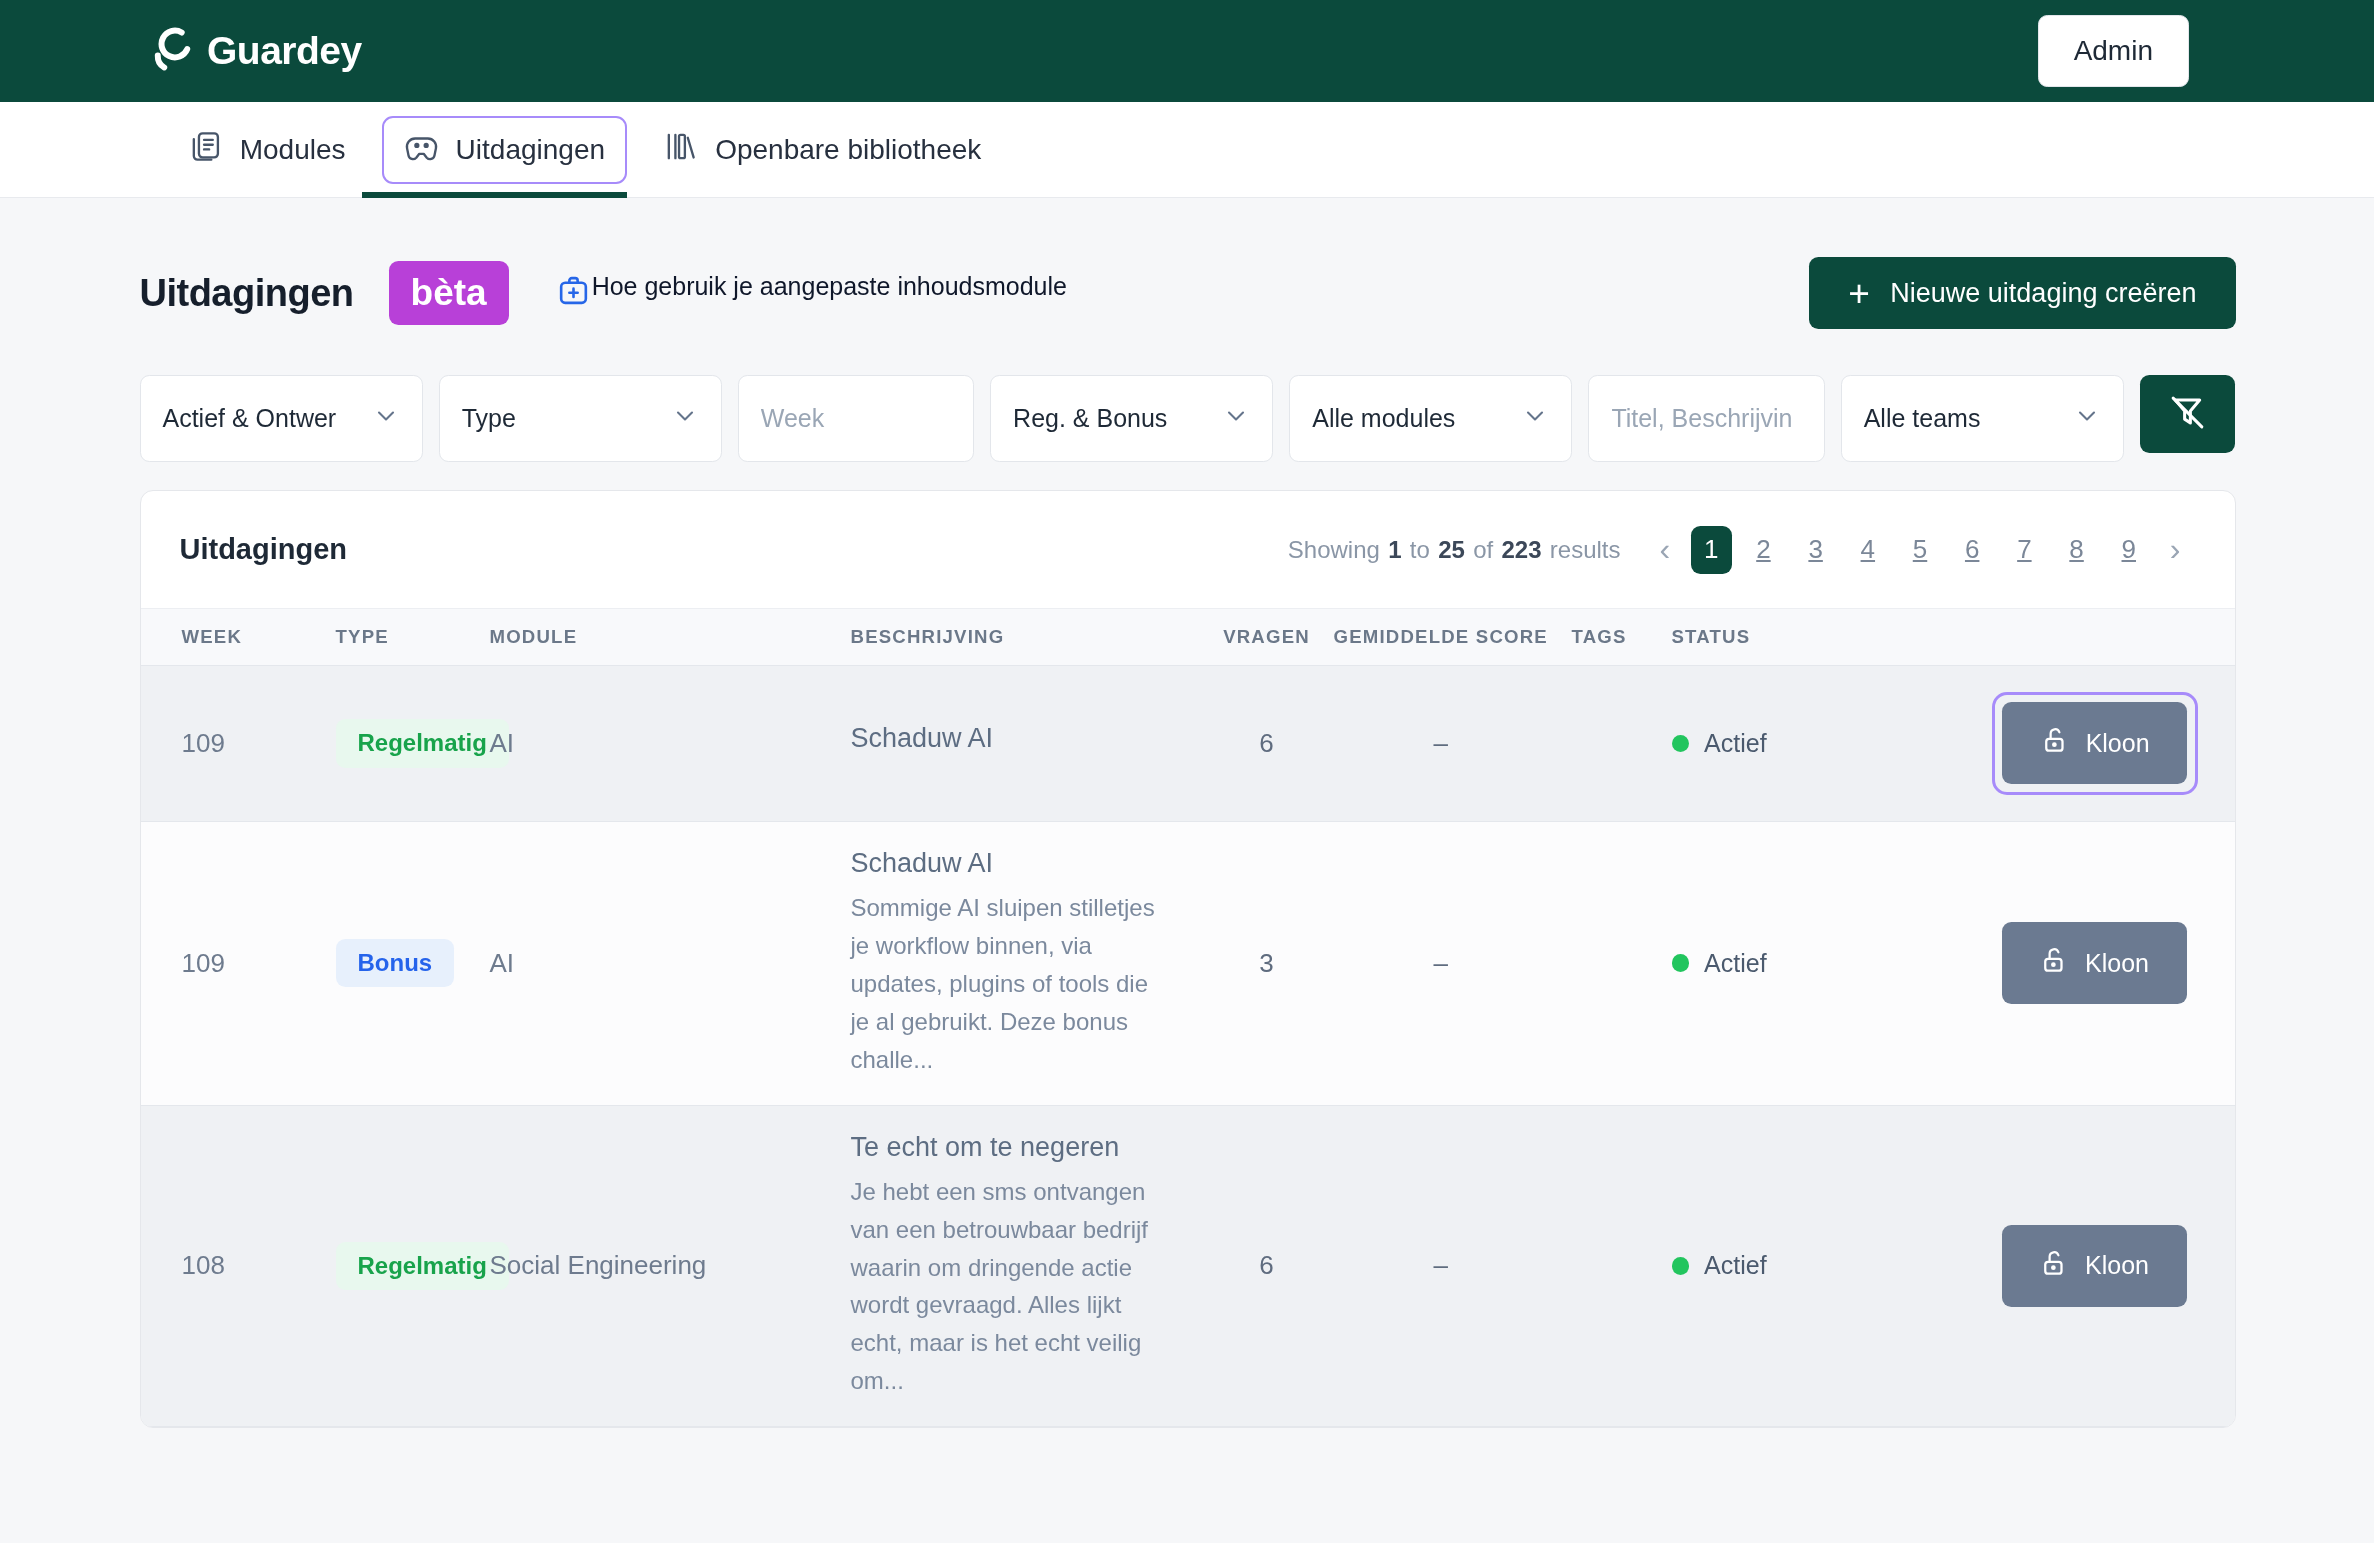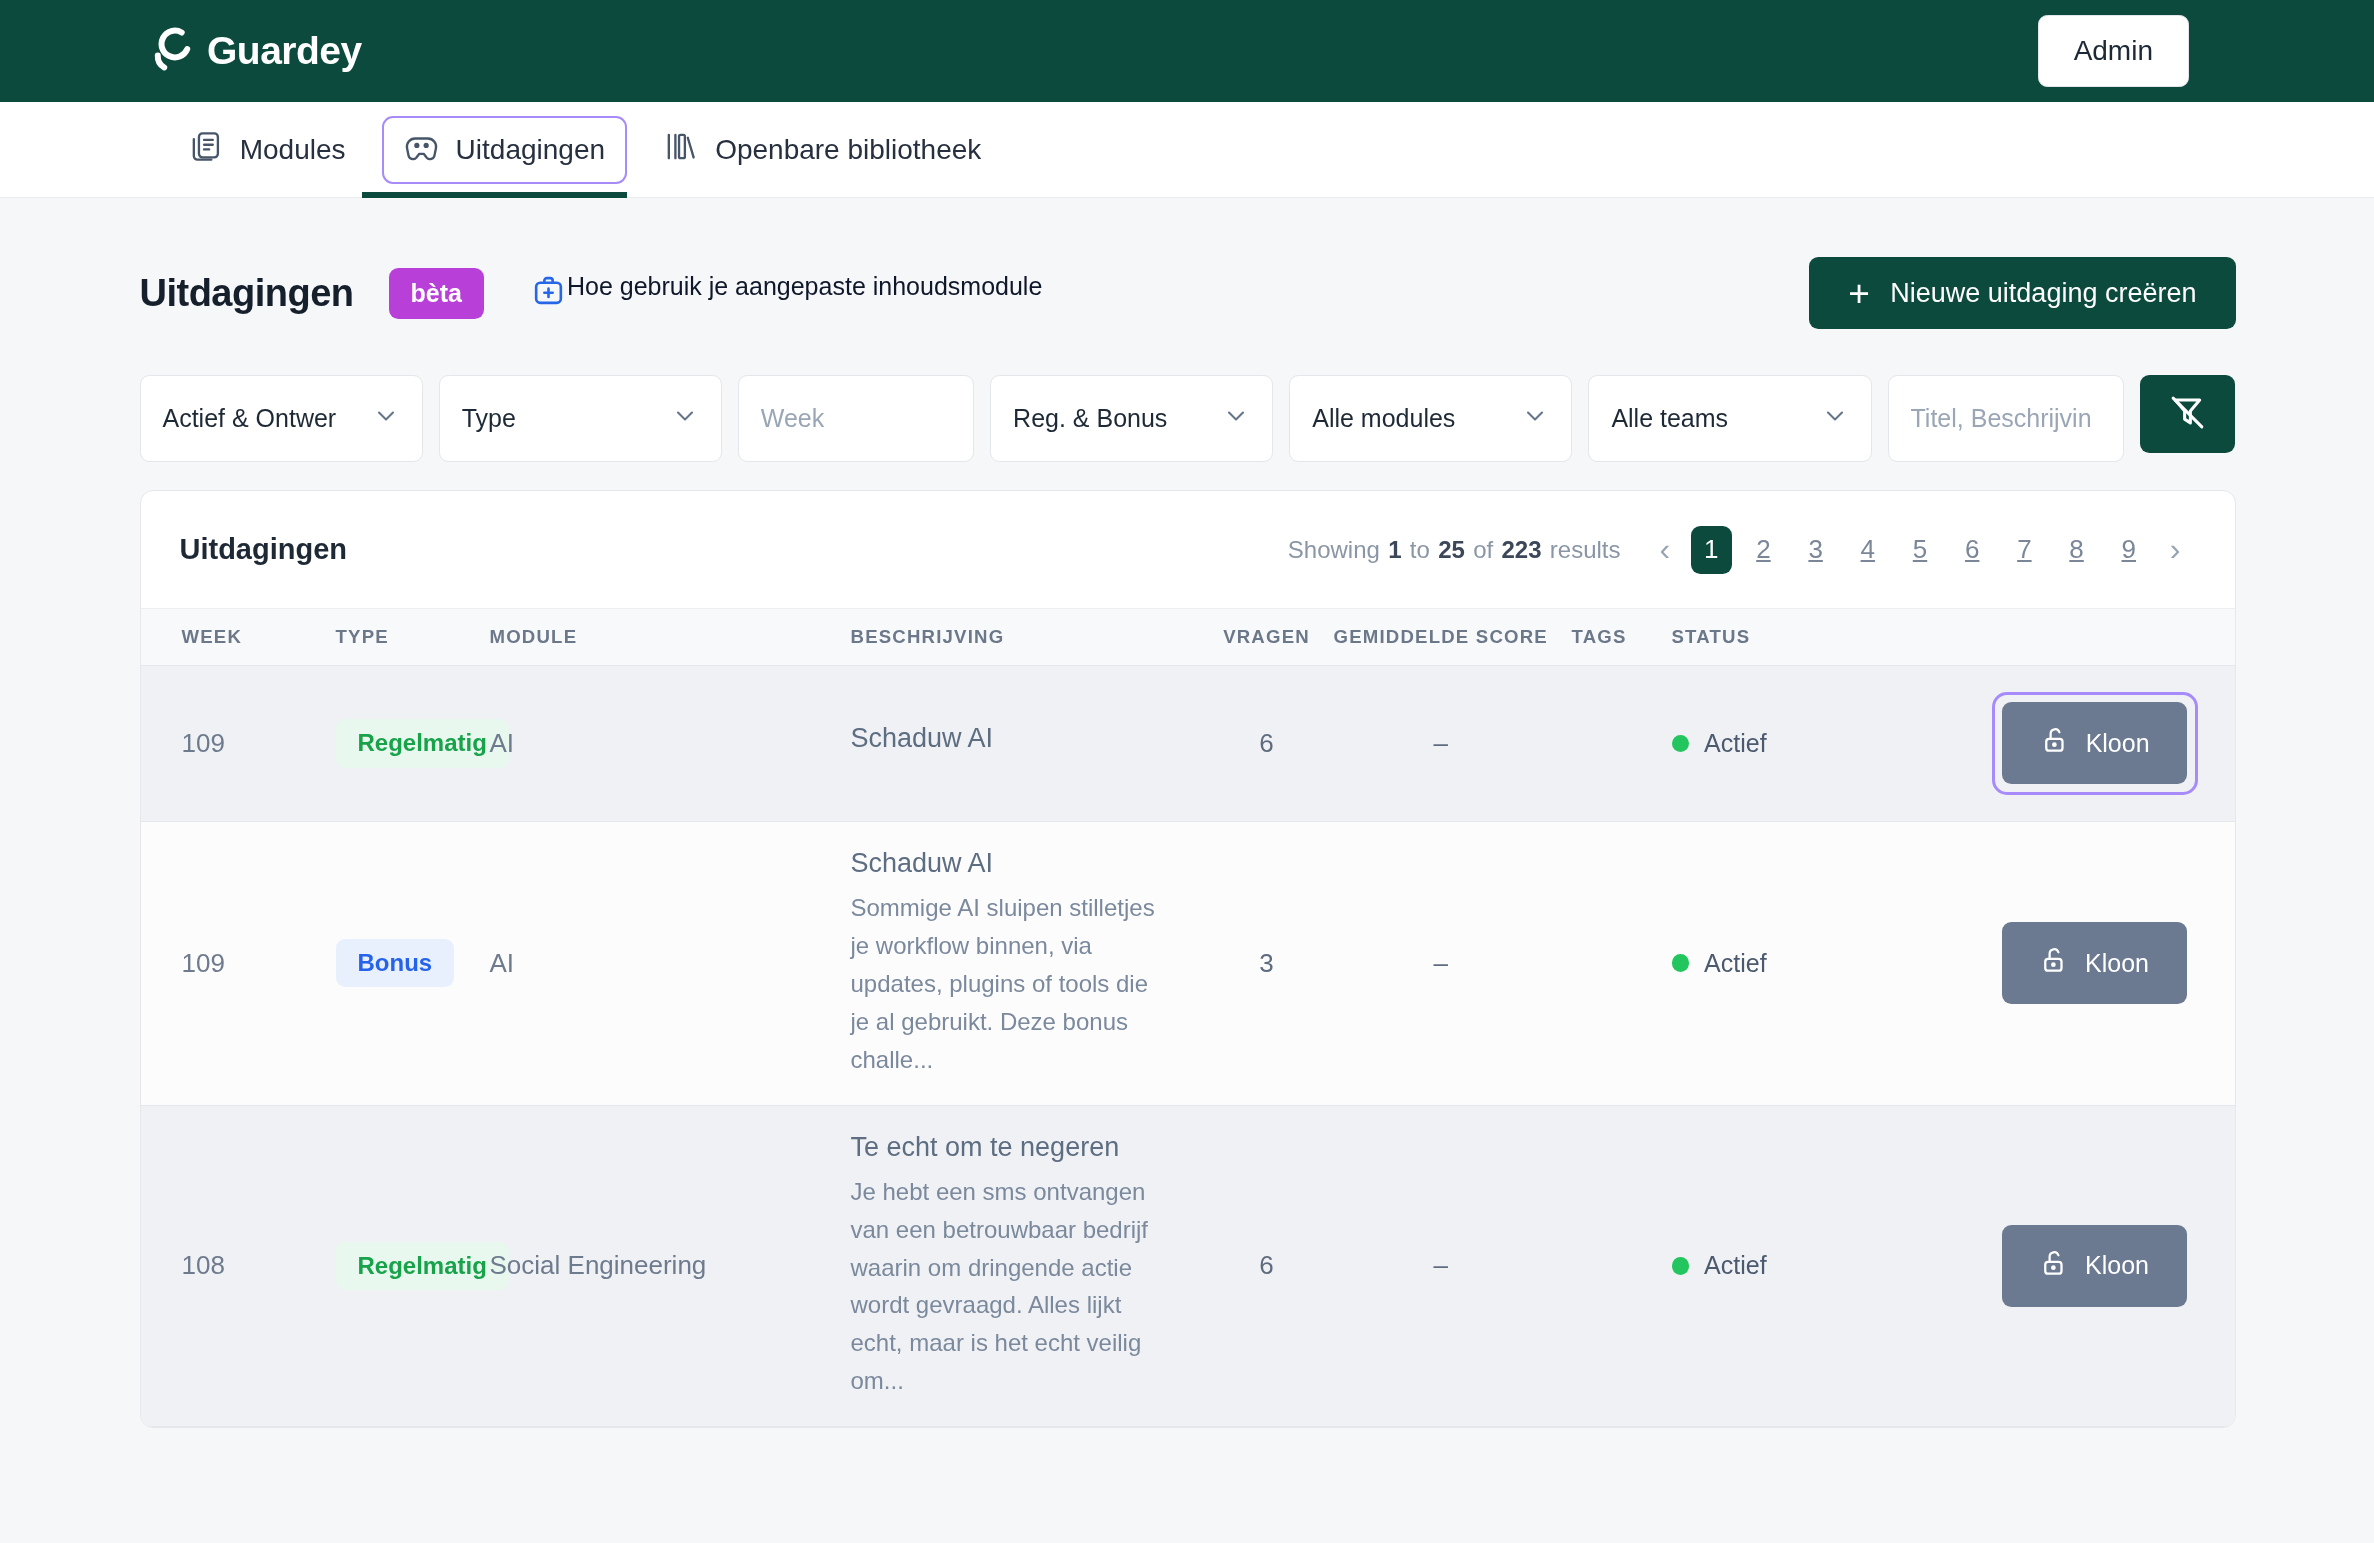--- a/index.html
+++ b/index.html
@@ -22,21 +22,21 @@
          padding:14px 23px; border-radius:11px; cursor:pointer; position:relative; }
   .tab svg { width:35px; height:35px; }
   .tab.active { border:2.8px solid #a78bfa; padding:11px 20.4px; }
   .tab.active::after { content:""; position:absolute; left:-22px; right:-1.9px; bottom:-16px;
                        height:5.6px; background:#0b4a3c; }
 
   
   .content { width:2096px; margin:0 auto; }
   .page-head { display:flex; align-items:center; margin-top:59px; }
   .page-title { font-size:38px; font-weight:bold; color:#161f2c; letter-spacing:-0.5px; }
-  .beta-badge { margin-left:35px; background:#b840d8; color:#fff; font-size:25px; font-weight:bold;
+  .beta-badge { margin-left:35px; background:#b840d8; color:#fff; font-size:37px; font-weight:bold;
                 padding:11px 22px; border-radius:9.3px; }
   .help-link { margin-left:46px; display:flex; align-items:flex-start; color:#0f172a;
                font-size:25px; cursor:pointer; }
   .help-link svg { width:37px; height:37px; }
   .cta-btn { margin-left:auto; background:#0b4a3c; color:#fff; border:none; border-radius:9.3px;
              height:72px; padding:0 39px; font-size:27px; display:flex; align-items:center;
              gap:20.4px; cursor:pointer; }
   .plus-glyph { font-size:37px; font-weight:300; line-height:1; }
 
   
@@ -194,30 +194,30 @@
       </span>
     </div>
     <div class="control w306">
       <span>Alle modules</span>
       <span>
         <svg viewBox="0 0 24 24" fill="none" stroke="#64748b" stroke-width="1.8" stroke-linecap="round" stroke-linejoin="round">
             <path d="m6 9 6 6 6-6"></path>
           </svg>
       </span>
     </div>
-    <div class="control w306">
-      <span>Alle teams</span>
-      <span>
-        <svg viewBox="0 0 24 24" fill="none" stroke="#64748b" stroke-width="1.8" stroke-linecap="round" stroke-linejoin="round">
-            <path d="m6 9 6 6 6-6"></path>
-          </svg>
-      </span>
-    </div>
     <div class="control w255">
       <input placeholder="Titel, Beschrijvin" style="">
+    </div>
+    <div class="control w306">
+      <span>Alle teams</span>
+      <span>
+        <svg viewBox="0 0 24 24" fill="none" stroke="#64748b" stroke-width="1.8" stroke-linecap="round" stroke-linejoin="round">
+            <path d="m6 9 6 6 6-6"></path>
+          </svg>
+      </span>
     </div>
     <button class="filter-btn">
       <span>
         <svg viewBox="0 0 24 24" fill="none" stroke="#ffffff" stroke-width="1.7" stroke-linecap="round" stroke-linejoin="round">
           <path d="M5.2 5h13.6l-5.2 6.2v6.6l-3.2-2.1v-4.5L5.2 5z"></path>
           <path d="m4 4 16 16"></path>
         </svg>
       </span>
     </button>
   </div>

